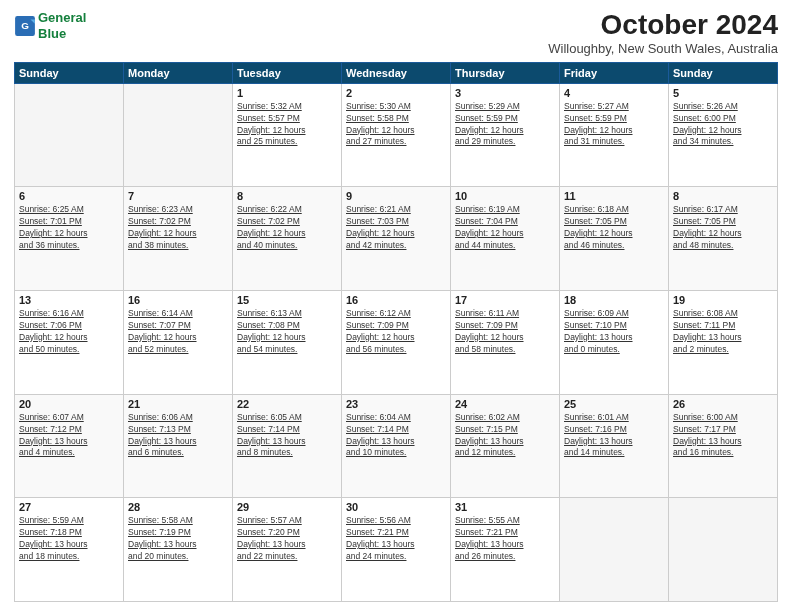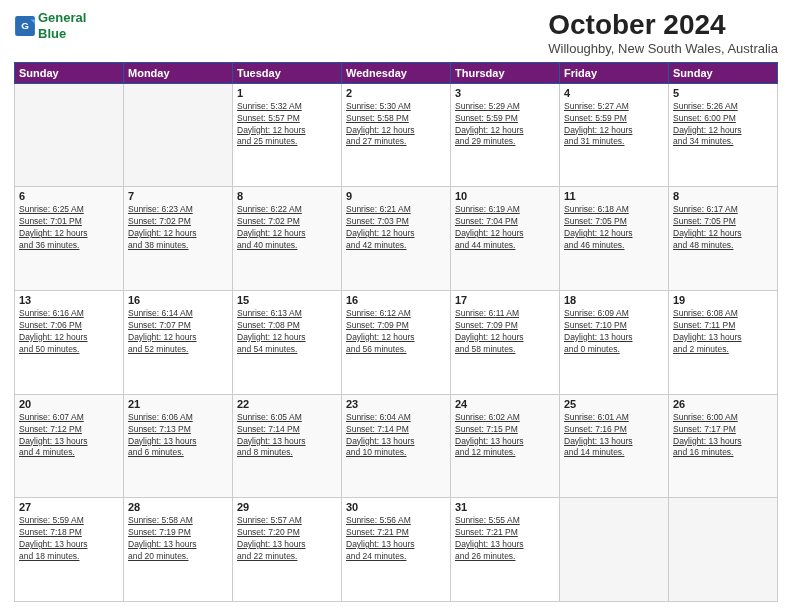--- a/index.html
+++ b/index.html
@@ -35,41 +35,42 @@
     }
     .logo-text span {
       color: #15803d;
     }
     .logo-icon {
       width: 22px;
       height: 22px;
       margin-right: 2px;
     }
     .title-block {
+      text-align: right;
     }
     .title-main {
       font-size: 28px;
       font-weight: bold;
       color: #222;
       line-height: 1.1;
     }
     .title-sub {
       font-size: 13px;
       color: #444;
       margin-top: 0;
     }
     .calendar {
       flex: 1;
       border: 1px solid #bbb;
       border-collapse: collapse;
       width: 100%;
       table-layout: fixed;
     }
     .calendar th {
-      background: #701a75;
+      background: #0c4a6e;
       color: #fff;
       font-size: 11px;
       font-weight: bold;
       padding: 4px 4px;
       border: 1px solid #1a5a9a;
       text-align: left;
     }
     .calendar td {
       border: 1px solid #ccc;
       vertical-align: top;

